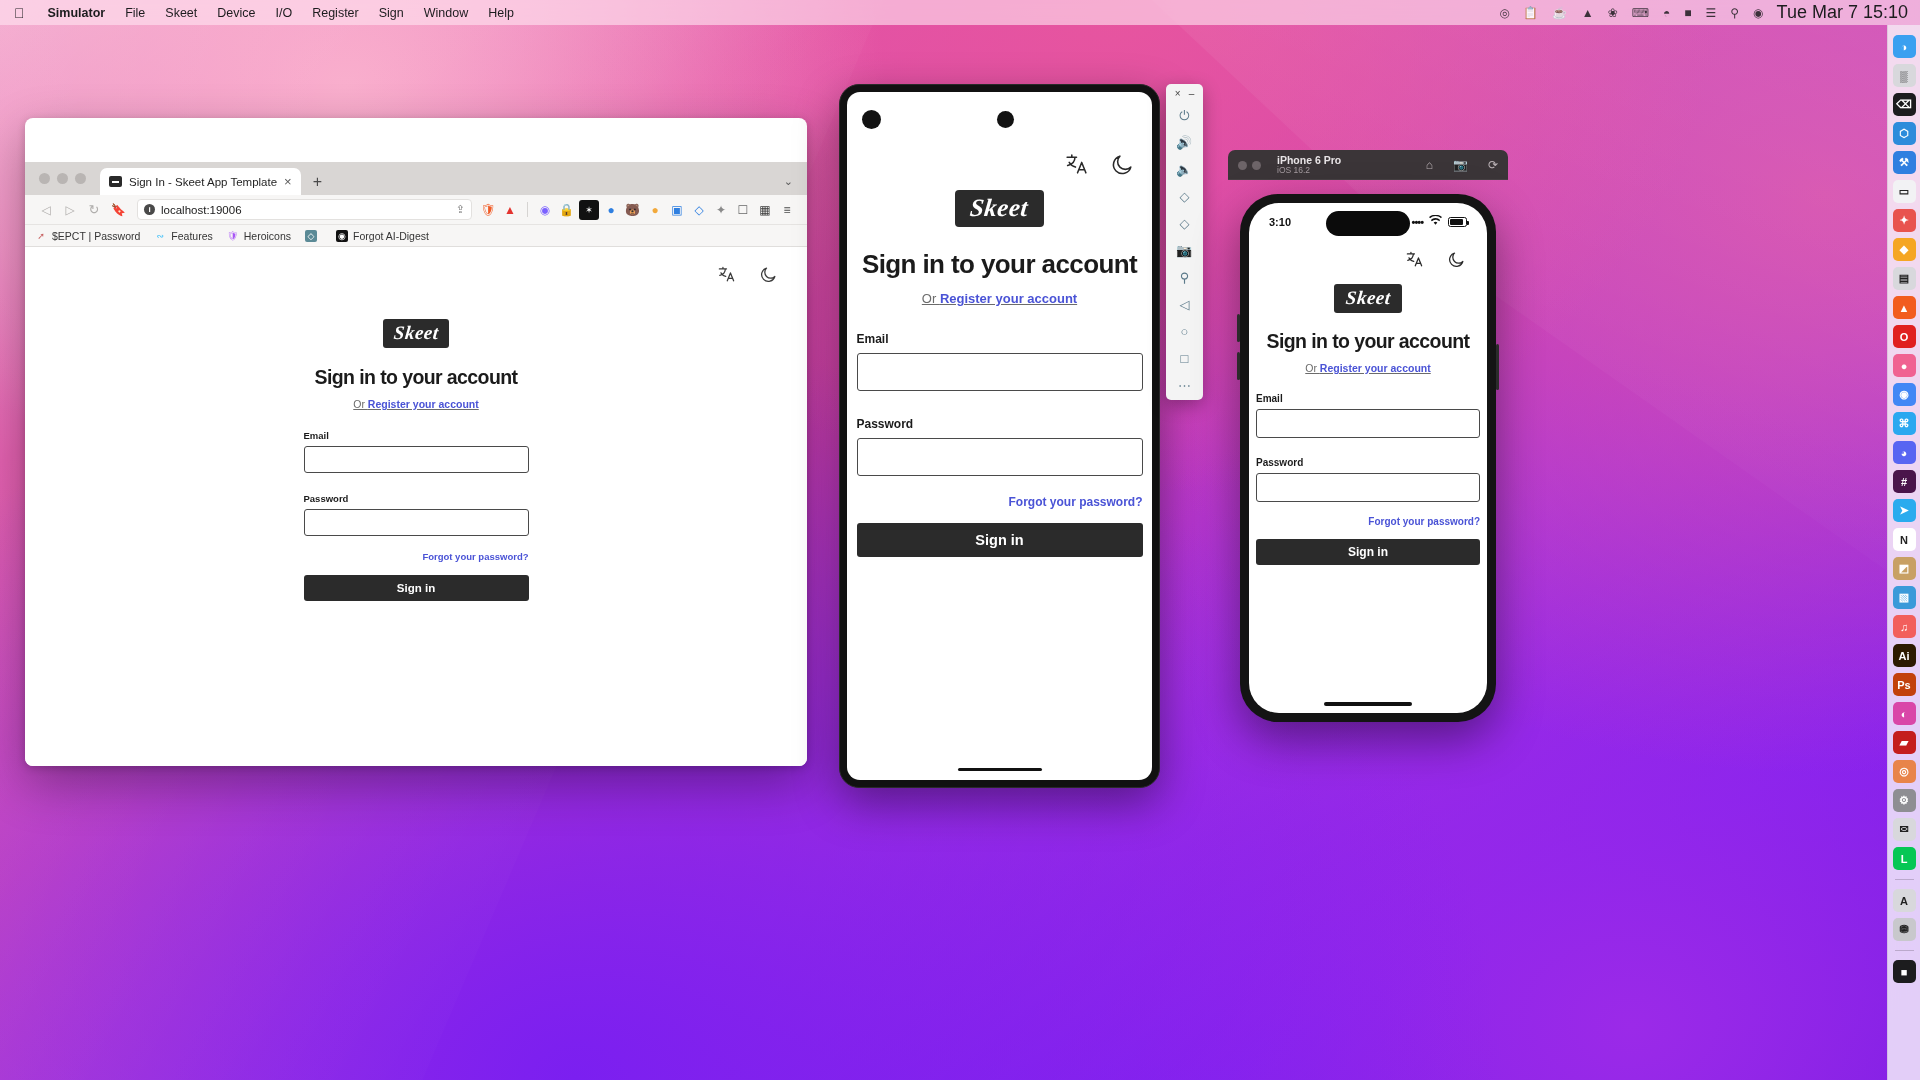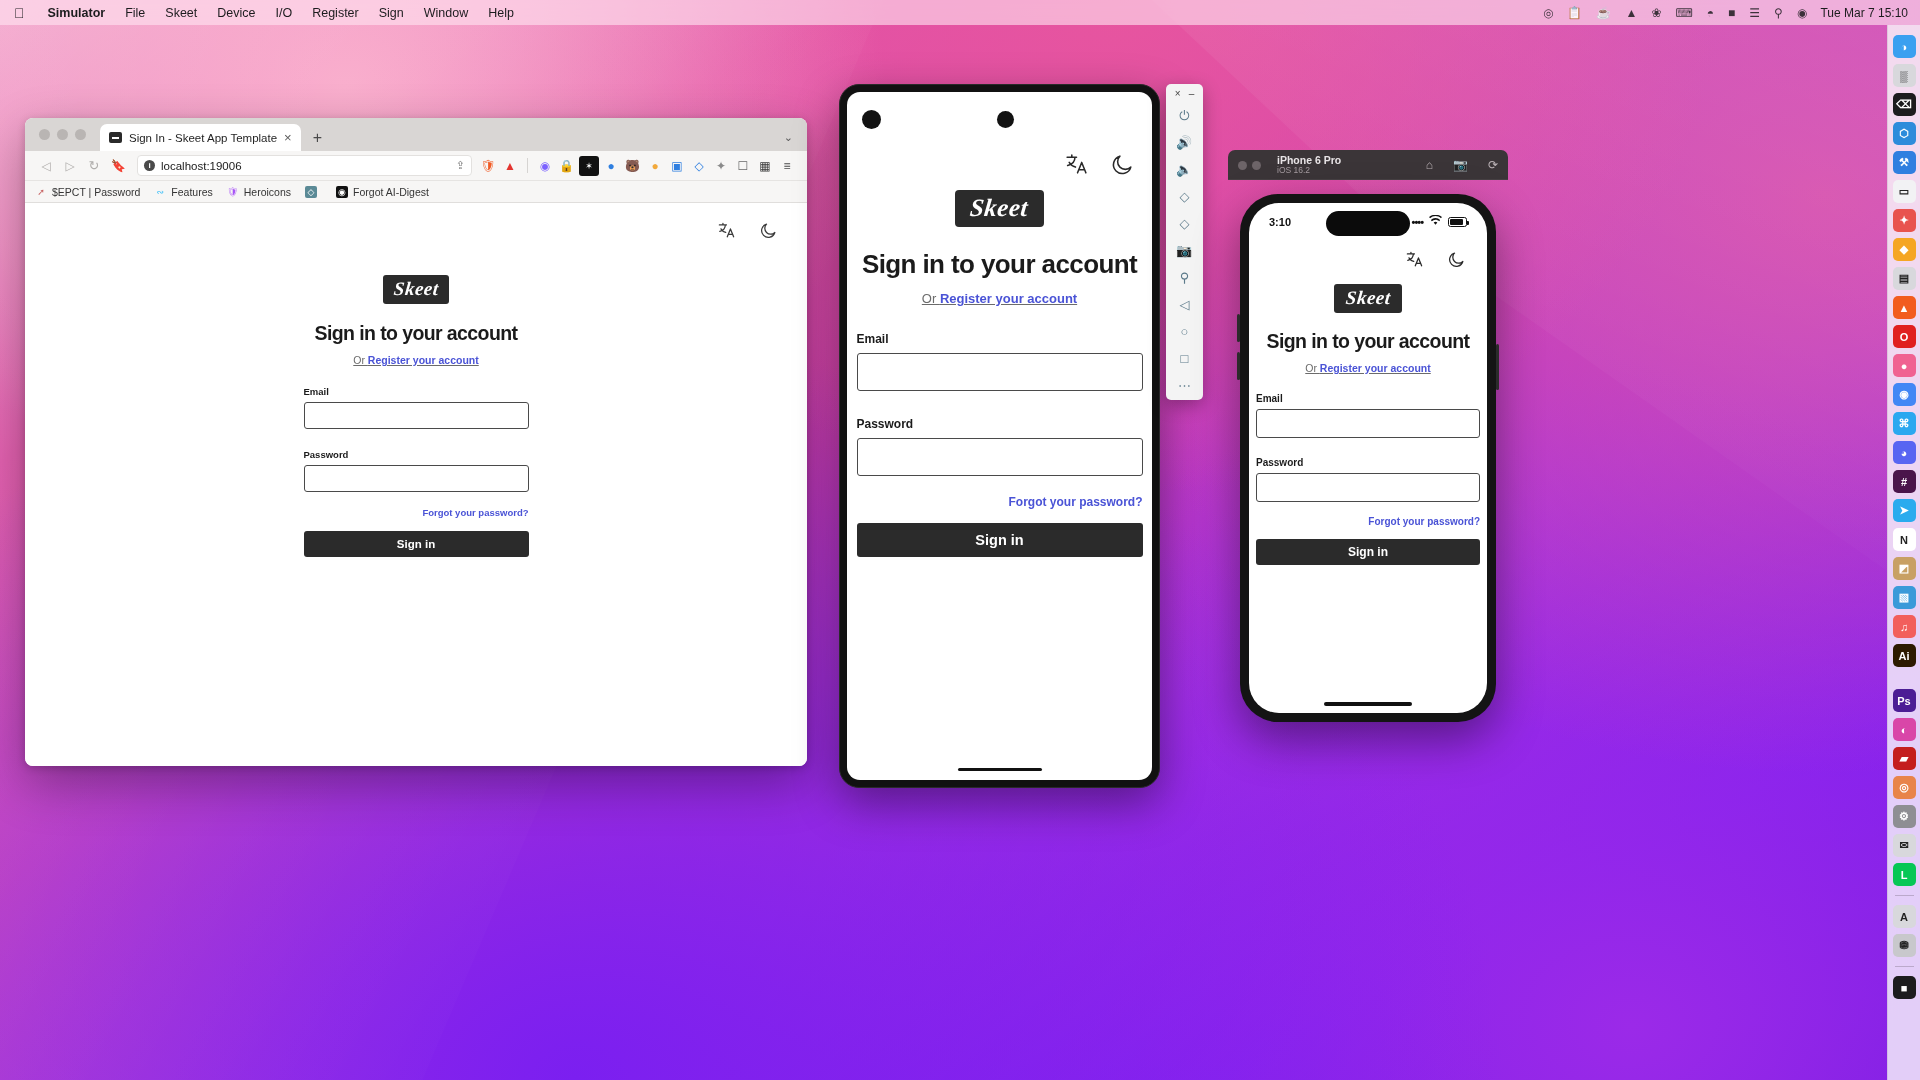--- a/index.html
+++ b/index.html
@@ -39,35 +39,35 @@
     backdrop-filter: blur(18px);
     display: flex; align-items: center;
     font-size: 12.5px; color: #1c1c1e;
     z-index: 50;
   }
   #menubar .apple { padding: 0 13px 0 14px; font-size: 14px; line-height: 1; }
   #menubar .mi { padding: 0 10px; white-space: nowrap; }
   #menubar .mi.bold { font-weight: 700; }
   #menubar .spacer { flex: 1; }
   #menubar .si { padding: 0 7px; font-size: 12px; opacity: 0.85; display:flex; align-items:center;}
-  #menubar .clock { padding: 0 12px 0 6px; font-size: 12px; }
+  #menubar .clock { padding: 0 12px 0 6px; font-size: 18px; }
 
   
   #browser {
     position: absolute; left: 25px; top: 118px;
     width: 782px; height: 648px;
     background: #fff;
     border-radius: 8px;
     box-shadow: 0 18px 50px rgba(0,0,0,0.32), 0 2px 8px rgba(0,0,0,0.18);
     overflow: hidden;
     z-index: 10;
   }
   .tabstrip {
     height: 33px; background: #d9d6d4;
-    display: flex; align-items: flex-end; padding-left: 10px; position: relative;
+    display: flex; align-items: flex-end; padding-left: 10px; position: relative; margin-top: 44px;
   }
   .traffic { display: flex; gap: 7px; align-items: center; height: 33px; padding: 0 14px 0 4px; }
   .tl { width: 11px; height: 11px; border-radius: 50%; background: #b9b5b3; }
   .tab {
     height: 27px; background: #fff; border-radius: 7px 7px 0 0;
     display: flex; align-items: center; gap: 7px; padding: 0 9px;
     font-size: 11.5px; color: #1f1f1f; min-width: 170px;
   }
   .tab .favicon {
     width: 13px; height: 11px; background: #2a2a2a; border-radius: 2px;
@@ -518,21 +518,21 @@
     <div class="dock-ico" style="background: rgb(66, 135, 245); color: rgb(255, 255, 255);">◉</div>
     <div class="dock-ico" style="background: rgb(43, 168, 240); color: rgb(255, 255, 255);">⌘</div>
     <div class="dock-ico" style="background: rgb(88, 101, 242); color: rgb(255, 255, 255);">◕</div>
     <div class="dock-ico" style="background: rgb(74, 21, 75); color: rgb(255, 255, 255);">#</div>
     <div class="dock-ico" style="background: rgb(42, 171, 238); color: rgb(255, 255, 255);">➤</div>
     <div class="dock-ico" style="background: rgb(255, 255, 255); color: rgb(34, 34, 34);">N</div>
     <div class="dock-ico" style="background: rgb(200, 160, 100); color: rgb(255, 255, 255);">◩</div>
     <div class="dock-ico" style="background: rgb(58, 154, 217); color: rgb(255, 255, 255);">▧</div>
     <div class="dock-ico" style="background: rgb(242, 95, 92); color: rgb(255, 255, 255);">♫</div>
     <div class="dock-ico" style="background: rgb(45, 26, 0); color: rgb(255, 255, 255);">Ai</div>
-    <div class="dock-ico" style="background: #4c1d95; color: rgb(255, 255, 255); margin-top: 16px;">Ps</div>
+    <div class="dock-ico" style="background: #c2410c; color: rgb(255, 255, 255);">Ps</div>
     <div class="dock-ico" style="background: rgb(217, 70, 168); color: rgb(255, 255, 255);">◐</div>
     <div class="dock-ico" style="background: rgb(196, 30, 30); color: rgb(255, 255, 255);">▰</div>
     <div class="dock-ico" style="background: rgb(232, 132, 74); color: rgb(255, 255, 255);">◎</div>
     <div class="dock-ico" style="background: rgb(142, 142, 147); color: rgb(255, 255, 255);">⚙</div>
     <div class="dock-ico" style="background: rgb(216, 216, 220); color: rgb(34, 34, 34);">✉</div>
     <div class="dock-ico" style="background: rgb(6, 199, 85); color: rgb(255, 255, 255);">L</div>
     <div class="dock-sep"></div>
     <div class="dock-ico" style="background: rgb(216, 216, 220); color: rgb(34, 34, 34);">A</div>
     <div class="dock-ico" style="background: rgb(200, 200, 204); color: rgb(34, 34, 34);">⛃</div>
     <div class="dock-sep"></div>

